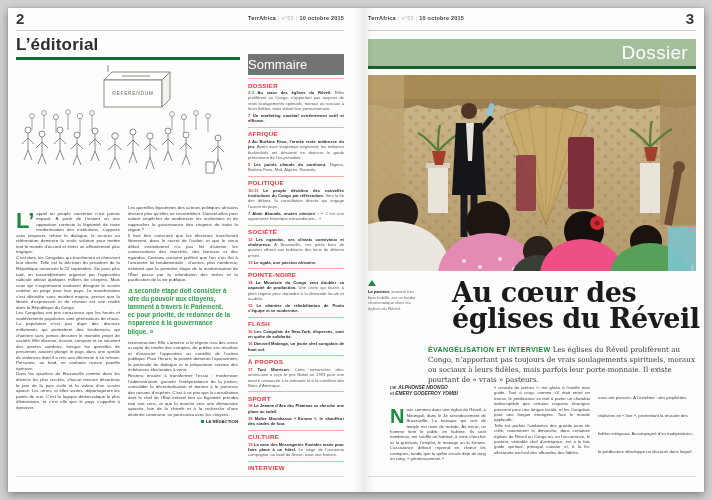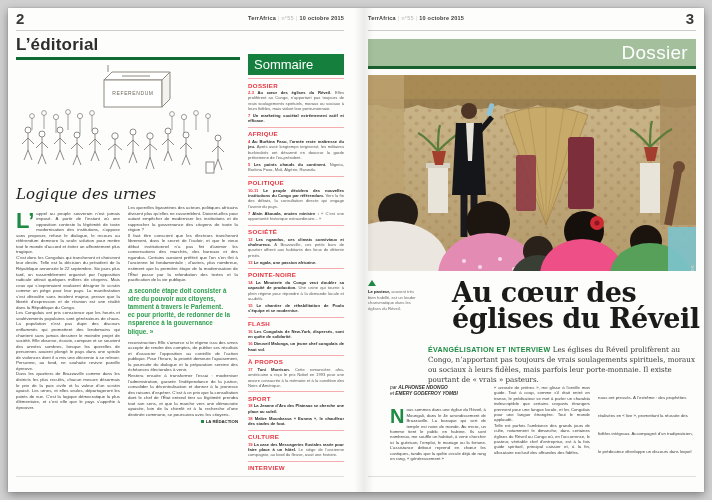--- a/index.html
+++ b/index.html
@@ -22,21 +22,21 @@
   .ed-head{font-size:17px;font-weight:600;color:#2e2e2e;letter-spacing:.2px;}
   .green-rule{height:3px;background:#0e6b31;}
   .ed-title{font-family:"DejaVu Serif",serif;font-style:italic;font-size:15px;color:#1f1f1f;}
   .bodytxt{font-size:4.4px;line-height:1.26;color:#3d3d3d;text-align:justify;white-space:pre-line;}
   .dropcap{float:left;font-size:22px;line-height:.82;font-weight:700;color:#1e8a43;margin:1px 2px 0 0;}
   .quote{font-size:6.3px;line-height:1.3;font-weight:700;color:#2f9e4f;margin:4px 0 4px -8px;}
   .sig{text-align:right;font-size:4.3px;font-weight:700;color:#2b2b2b;margin-top:2px;}
   .sq{display:inline-block;width:3px;height:3px;background:#1e8a43;margin-right:2px;}
   
   .som{width:96px;overflow:hidden;}
-  .som-title{height:21px;line-height:21px;background:#15803d;color:#ffffff;font-size:13px;padding-left:6px;font-weight:400;}
+  .som-title{height:21px;line-height:21px;background:#737373;color:#ffffff;font-size:13px;font-weight:400;}
   .sec{border-top:1px solid #e7354066;padding-top:2.5px;margin-top:3px;}
   .sec:first-child{border-top:none;margin-top:6px;padding-top:0;}
   .sec h3{margin:0 0 1.5px 0;font-size:6.2px;color:#e73540;letter-spacing:.3px;font-weight:700;}
   .sec p{margin:0 0 1.5px 0;font-size:4.15px;line-height:1.3;color:#5a5a5a;text-align:justify;}
   .sec .num{color:#e73540;font-weight:700;}
   .sec .lead{color:#2c2c2c;font-weight:700;}
   
   .banner{background:#a3bf9b;color:#ffffff;font-size:19px;text-align:right;line-height:27px;padding-right:8px;letter-spacing:.3px;}
   .banner-rule{height:3px;background:#175f2c;}
   .photo-frame{overflow:hidden;background:#c3ab7d;}
@@ -120,21 +120,20 @@
             <path d="M148,70 L148,87 M148,75 L142,81 M148,75 L154,81 M148,87 L144,97 M148,87 L152,97"></path>
           <circle cx="166" cy="71" r="3"></circle>
             <path d="M166,74 L166,91 M166,79 L160,85 M166,79 L172,85 M166,91 L162,101 M166,91 L170,101"></path>
           <circle cx="198" cy="74" r="3"></circle>
             <path d="M198,77 L198,95 M198,82 L192,88 M198,82 L204,88 M198,95 L194,106 M198,95 L202,106"></path>
           <rect x="186" y="98" width="8" height="11" fill="#ffffff"></rect>
         </g>
       </g>
     </svg>
 
-    <div class="abs ed-title" style="left:8px;top:177px;">Logique des urnes</div>
 
     <div class="abs bodytxt" style="left:8px;top:197px;width:104px;height:264px;overflow:hidden;">
       <span class="dropcap">L’</span><span>appel au peuple souverain n’est jamais imposé. À partir de l’instant où une opposition conteste la légitimité de toute modernisation des institutions, s’oppose sans proposer, refuse le dialogue, le recours au référendum demeure la seule solution pour mettre tout le monde d’accord et éviter un affrontement plus tragique.
 C’est donc les Congolais qui trancheront et choisiront leur destin. Telle est la décision du président de la République annoncée le 22 septembre. Six jours plus tard, un rassemblement organisé par l’opposition radicale attirait quelques milliers de citoyens. Mais ceux qui s’exprimaient voulaient désigner le scrutin comme un piège pour leur pays. La manifestation s’est déroulée sans incident majeur, preuve que la liberté d’expression et de réunion est une réalité dans la République du Congo.
 Les Congolais ont pris conscience que les heurts et soulèvements populaires sont générateurs de chaos. La population n’est pas dupe des discours enflammés qui promettent des lendemains qui chantent sans jamais dessiner le moindre projet de société. Elle observe, écoute, compare et se souvient des années sombres, lorsque les querelles de personnes avaient plongé le pays dans une spirale de violences dont il a mis une décennie à se relever. Personne, au fond, ne souhaite revivre pareille épreuve.
 Dans les quartiers de Brazzaville comme dans les districts les plus reculés, chacun mesure désormais le prix de la paix civile et la valeur d’un scrutin apaisé. Les urnes, et elles seules, départageront les points de vue. C’est la logique démocratique la plus élémentaire, et c’est elle que le pays s’apprête à éprouver.</span>
     </div>
     <div class="abs" style="left:120px;top:197px;width:110px;height:266px;overflow:hidden;">
       <div class="bodytxt">Les querelles byzantines des acteurs politiques africains divisent plus qu’elles ne rassemblent. Doivent-elles pour autant empêcher de moderniser les institutions et de rapprocher la gouvernance des citoyens de toute la région ?
 Il faut être conscient que les électeurs trancheront librement, dans le secret de l’isoloir, et que le vieux débat institutionnel n’a pas fini d’animer les conversations des marchés, des bureaux et des ngandas. Certains auraient préféré que l’on s’en tînt à l’ancienne loi fondamentale ; d’autres, plus nombreux, estiment que la première étape de la modernisation de l’État passe par la refondation des textes et la pacification de la vie publique.</div>

